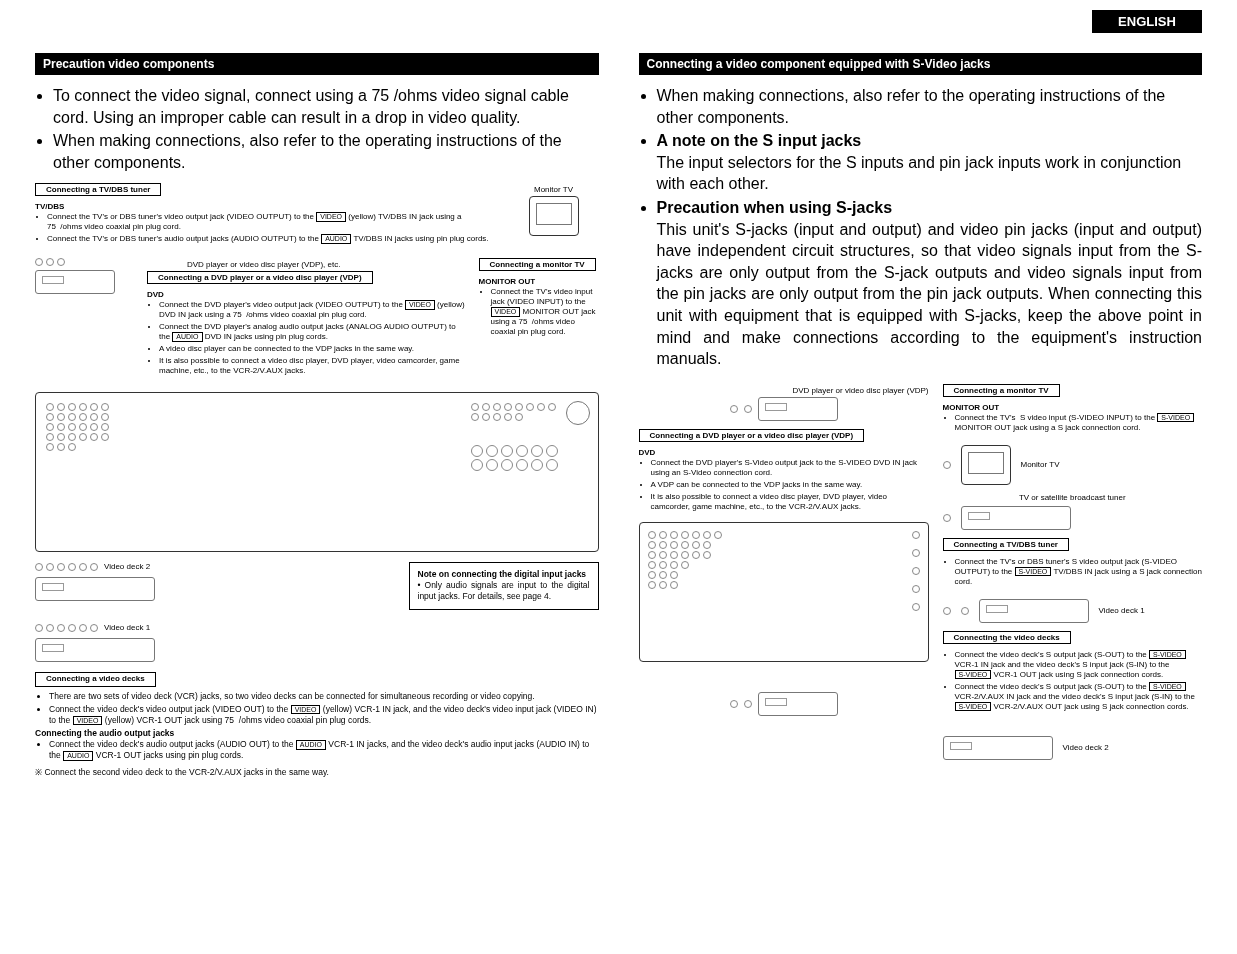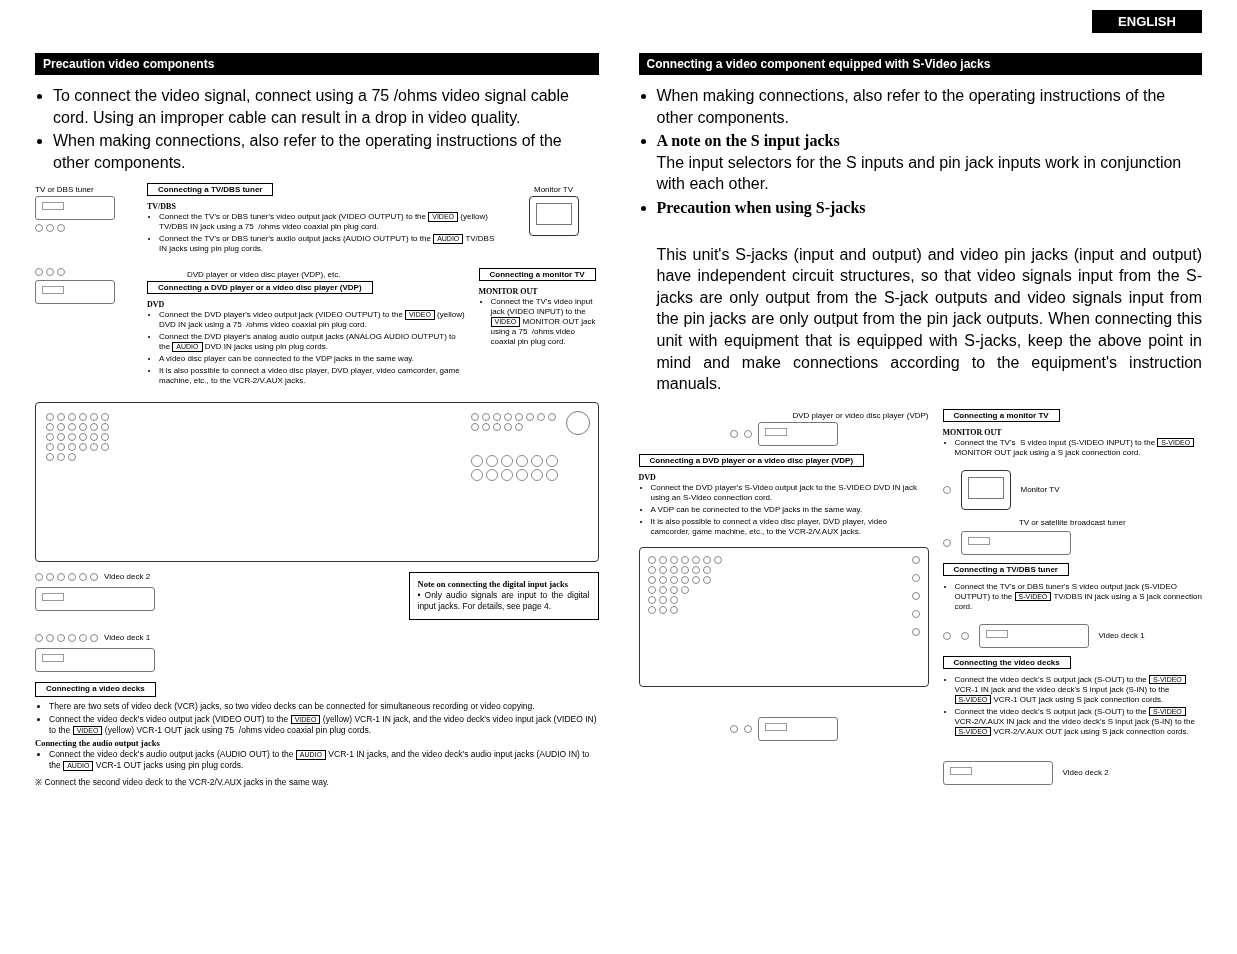--- a/index.html
+++ b/index.html
@@ -34,21 +34,21 @@
   .section-bar {
     background: #000;
     color: #fff;
     font-weight: bold;
     font-size: 12px;
     padding: 4px 8px;
     margin-bottom: 10px;
   }
   ul.bullets { list-style: disc; margin-left: 18px; margin-bottom: 8px; }
   ul.bullets > li { margin-bottom: 2px; font-size: 16px; line-height: 1.35; }
-  .bold { font-weight: bold; font-family: Liberation Serif, serif; }
+  .bold { font-weight: bold; }
   .boxed-label {
     border: 1px solid #000;
     padding: 1px 10px;
     font-weight: bold;
     display: inline-block;
     font-size: 8px;
     background: #fff;
   }
   .small-chip {
     border: 1px solid #000;
@@ -138,29 +138,20 @@
   <div class="col">
     <div class="section-bar">Precaution video components</div>
     <ul class="bullets">
       <li>To connect the video signal, connect using a 75   /ohms video signal cable cord. Using an improper cable can result in a drop in video quality.</li>
       <li>When making connections, also refer to the operating instructions of the other components.</li>
     </ul>
 
     <div class="diagram-area">
 
       <div class="flex" style="align-items:flex-start; gap:12px;">
-        <div style="width:100px;">
-          <div class="caption">TV or DBS tuner</div>
-          <div class="device"></div>
-          <div style="display:flex; gap:3px; margin-top:4px;">
-            <span class="jack"></span>
-              <span class="jack"></span>
-              <span class="jack"></span>
-          </div>
-        </div>
 
         <div style="flex:1;">
           <div class="boxed-label">Connecting a TV/DBS tuner</div>
           <div class="sub-block" style="border:none; padding:2px 0;">
             <div class="bold">TV/DBS</div>
             <ul>
               <li>Connect the TV's or DBS tuner's video output jack (VIDEO OUTPUT) to the <span class="small-chip">VIDEO</span> (yellow) TV/DBS IN jack using a 75&nbsp;&nbsp;/ohms video coaxial pin plug cord.</li>
               <li>Connect the TV's or DBS tuner's audio output jacks (AUDIO OUTPUT) to the <span class="small-chip">AUDIO</span> TV/DBS IN jacks using pin plug cords.</li>
             </ul>
           </div>
@@ -342,21 +333,21 @@
     <div class="section-bar">Connecting a video component equipped with S-Video jacks</div>
 
     <ul class="bullets">
       <li>When making connections, also refer to the operating instructions of the other components.</li>
       <li>
         <span class="bold">A note on the S input jacks</span><br>
         <span>The input selectors for the S inputs and pin jack inputs work in conjunction with each other.</span>
       </li>
       <li>
         <span class="bold">Precaution when using S-jacks</span><br>
-        <span class="justify" style="display:block;margin-top:25px;">This unit's S-jacks (input and output) and video pin jacks (input and output) have independent circuit structures, so that video signals input  from the S-jacks are only output from the S-jack outputs and video signals input from the pin jacks are only output from the pin jack outputs.
+        <span class="justify" style="display:block;">This unit's S-jacks (input and output) and video pin jacks (input and output) have independent circuit structures, so that video signals input  from the S-jacks are only output from the S-jack outputs and video signals input from the pin jacks are only output from the pin jack outputs.
 When connecting this unit with equipment that is equipped with S-jacks, keep the above point in mind and make connections according to the equipment's instruction manuals.</span>
       </li>
     </ul>
 
     <div class="diagram-area" style="margin-top:14px;">
 
       <div class="flex" style="gap:14px; align-items:flex-start;">
 
         <div style="width:290px;">
           <div class="caption" style="text-align:right;">DVD player or video disc player (VDP)</div>

